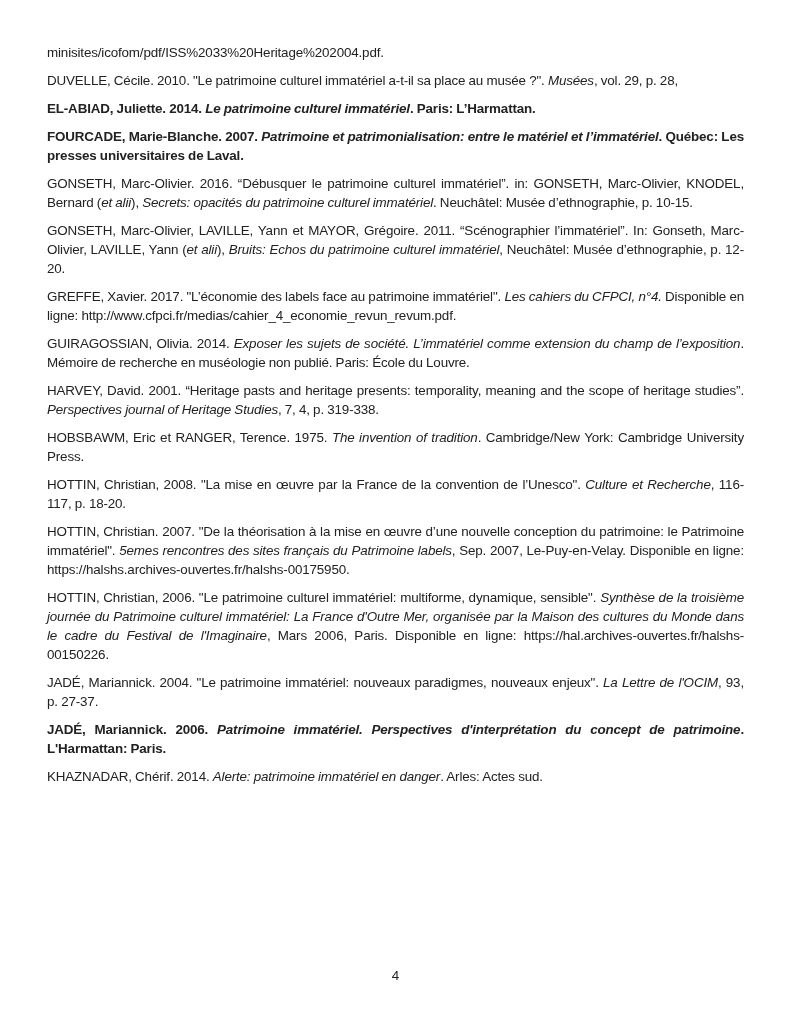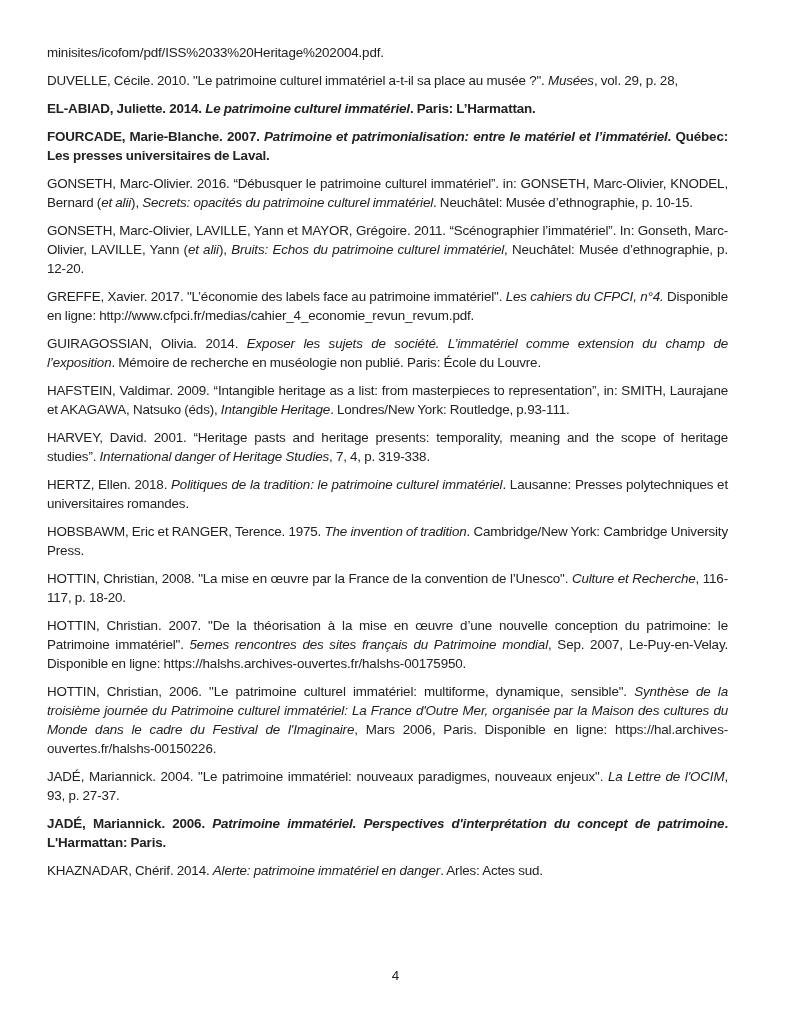--- a/index.html
+++ b/index.html
@@ -18,21 +18,21 @@
     .page {
       position: absolute;
       left: 47px;
       top: 43px;
       width: 697px;
     }
     .entry {
       font-size: 13.4px;
       line-height: 19px;
       text-align: justify;
-      margin: 0 16px 9px 0;
+      margin: 0 0 9px 0;
       letter-spacing: -0.15px;
       word-spacing: -0.3px;
     }
     .entry.bold { font-weight: bold; }
     .entry i { font-style: italic; }
     .page-number {
       position: absolute;
       left: 0;
       width: 791px;
       top: 968px;
@@ -46,25 +46,23 @@
 
 <div class="page" id="bib-list">
     <p class="entry"><span>minisites/icofom/pdf/ISS%2033%20Heritage%202004.pdf.</span></p>
     <p class="entry"><span>DUVELLE, Cécile. 2010. "Le patrimoine culturel immatériel a-t-il sa place au musée ?". </span><i>Musées</i><span>, vol. 29, p. 28,</span></p>
     <p class="entry bold"><span>EL-ABIAD, Juliette. 2014. </span><i>Le patrimoine culturel immatériel</i><span>. Paris: L’Harmattan.</span></p>
     <p class="entry bold"><span>FOURCADE, Marie-Blanche. 2007. </span><i>Patrimoine et patrimonialisation: entre le matériel et l’immatériel</i><span>. Québec: Les presses universitaires de Laval.</span></p>
     <p class="entry"><span>GONSETH, Marc-Olivier. 2016. “Débusquer le patrimoine culturel immatériel”. in: GONSETH, Marc-Olivier, KNODEL, Bernard (</span><i>et alii</i><span>), </span><i>Secrets: opacités du patrimoine culturel immatériel</i><span>. Neuchâtel: Musée d’ethnographie, p. 10-15.</span></p>
     <p class="entry"><span>GONSETH, Marc-Olivier, LAVILLE, Yann et MAYOR, Grégoire. 2011. “Scénographier l’immatériel”. In: Gonseth, Marc-Olivier, LAVILLE, Yann (</span><i>et alii</i><span>), </span><i>Bruits: Echos du patrimoine culturel immatériel</i><span>, Neuchâtel: Musée d’ethnographie, p. 12-20.</span></p>
     <p class="entry"><span>GREFFE, Xavier. 2017. "L’économie des labels face au patrimoine immatériel". </span><i>Les cahiers du CFPCI, n°4.</i><span> Disponible en ligne: http://www.cfpci.fr/medias/cahier_4_economie_revun_revum.pdf.</span></p>
     <p class="entry"><span>GUIRAGOSSIAN, Olivia. 2014. </span><i>Exposer les sujets de société. L’immatériel comme extension du champ de l’exposition</i><span>. Mémoire de recherche en muséologie non publié. Paris: École du Louvre.</span></p>
-    <p class="entry"><span>HAFSTEIN, Valdimar. 2009. “Intangible heritage as a list: from masterpieces to representation”, in: SMITH, Laurajane et AKAGAWA, Natsuko (éds), </span><i>Intangible Heritage</i><span>. Londres/New York: Routledge, p.93-111.</span></p>
-    <p class="entry"><span>HARVEY, David. 2001. “Heritage pasts and heritage presents: temporality, meaning and the scope of heritage studies”. </span><i>International danger of Heritage Studies</i><span>, 7, 4, p. 319-338.</span></p>
-    <p class="entry"><span>HERTZ, Ellen. 2018. </span><i>Politiques de la tradition: le patrimoine culturel immatériel</i><span>. Lausanne: Presses polytechniques et universitaires romandes.</span></p>
+    <p class="entry"><span>HARVEY, David. 2001. “Heritage pasts and heritage presents: temporality, meaning and the scope of heritage studies”. </span><i>Perspectives journal of Heritage Studies</i><span>, 7, 4, p. 319-338.</span></p>
     <p class="entry"><span>HOBSBAWM, Eric et RANGER, Terence. 1975. </span><i>The invention of tradition</i><span>. Cambridge/New York: Cambridge University Press.</span></p>
     <p class="entry"><span>HOTTIN, Christian, 2008. "La mise en œuvre par la France de la convention de l’Unesco". </span><i>Culture et Recherche</i><span>, 116-117, p. 18-20.</span></p>
-    <p class="entry"><span>HOTTIN, Christian. 2007. "De la théorisation à la mise en œuvre d’une nouvelle conception du patrimoine: le Patrimoine immatériel". </span><i>5emes rencontres des sites français du Patrimoine mondial</i><span>, Sep. 2007, Le-Puy-en-Velay. Disponible en ligne: https://halshs.archives-ouvertes.fr/halshs-00175950.</span></p>
+    <p class="entry"><span>HOTTIN, Christian. 2007. "De la théorisation à la mise en œuvre d’une nouvelle conception du patrimoine: le Patrimoine immatériel". </span><i>5emes rencontres des sites français du Patrimoine labels</i><span>, Sep. 2007, Le-Puy-en-Velay. Disponible en ligne: https://halshs.archives-ouvertes.fr/halshs-00175950.</span></p>
     <p class="entry"><span>HOTTIN, Christian, 2006. "Le patrimoine culturel immatériel: multiforme, dynamique, sensible". </span><i>Synthèse de la troisième journée du Patrimoine culturel immatériel:  La France d'Outre Mer, organisée par la Maison des cultures du Monde  dans le cadre du Festival de l'Imaginaire</i><span>, Mars 2006, Paris. Disponible en ligne: https://hal.archives-ouvertes.fr/halshs-00150226.</span></p>
     <p class="entry"><span>JADÉ, Mariannick. 2004. "Le patrimoine immatériel: nouveaux paradigmes, nouveaux enjeux". </span><i>La Lettre de l'OCIM</i><span>, 93, p. 27-37.</span></p>
     <p class="entry bold"><span>JADÉ, Mariannick. 2006. </span><i>Patrimoine immatériel. Perspectives d'interprétation du concept de patrimoine</i><span>. L'Harmattan: Paris.</span></p>
     <p class="entry"><span>KHAZNADAR, Chérif. 2014. </span><i>Alerte: patrimoine immatériel en danger</i><span>. Arles: Actes sud.</span></p>
   </div>
 
 <div class="page-number">4</div>
 
 </body></html>

